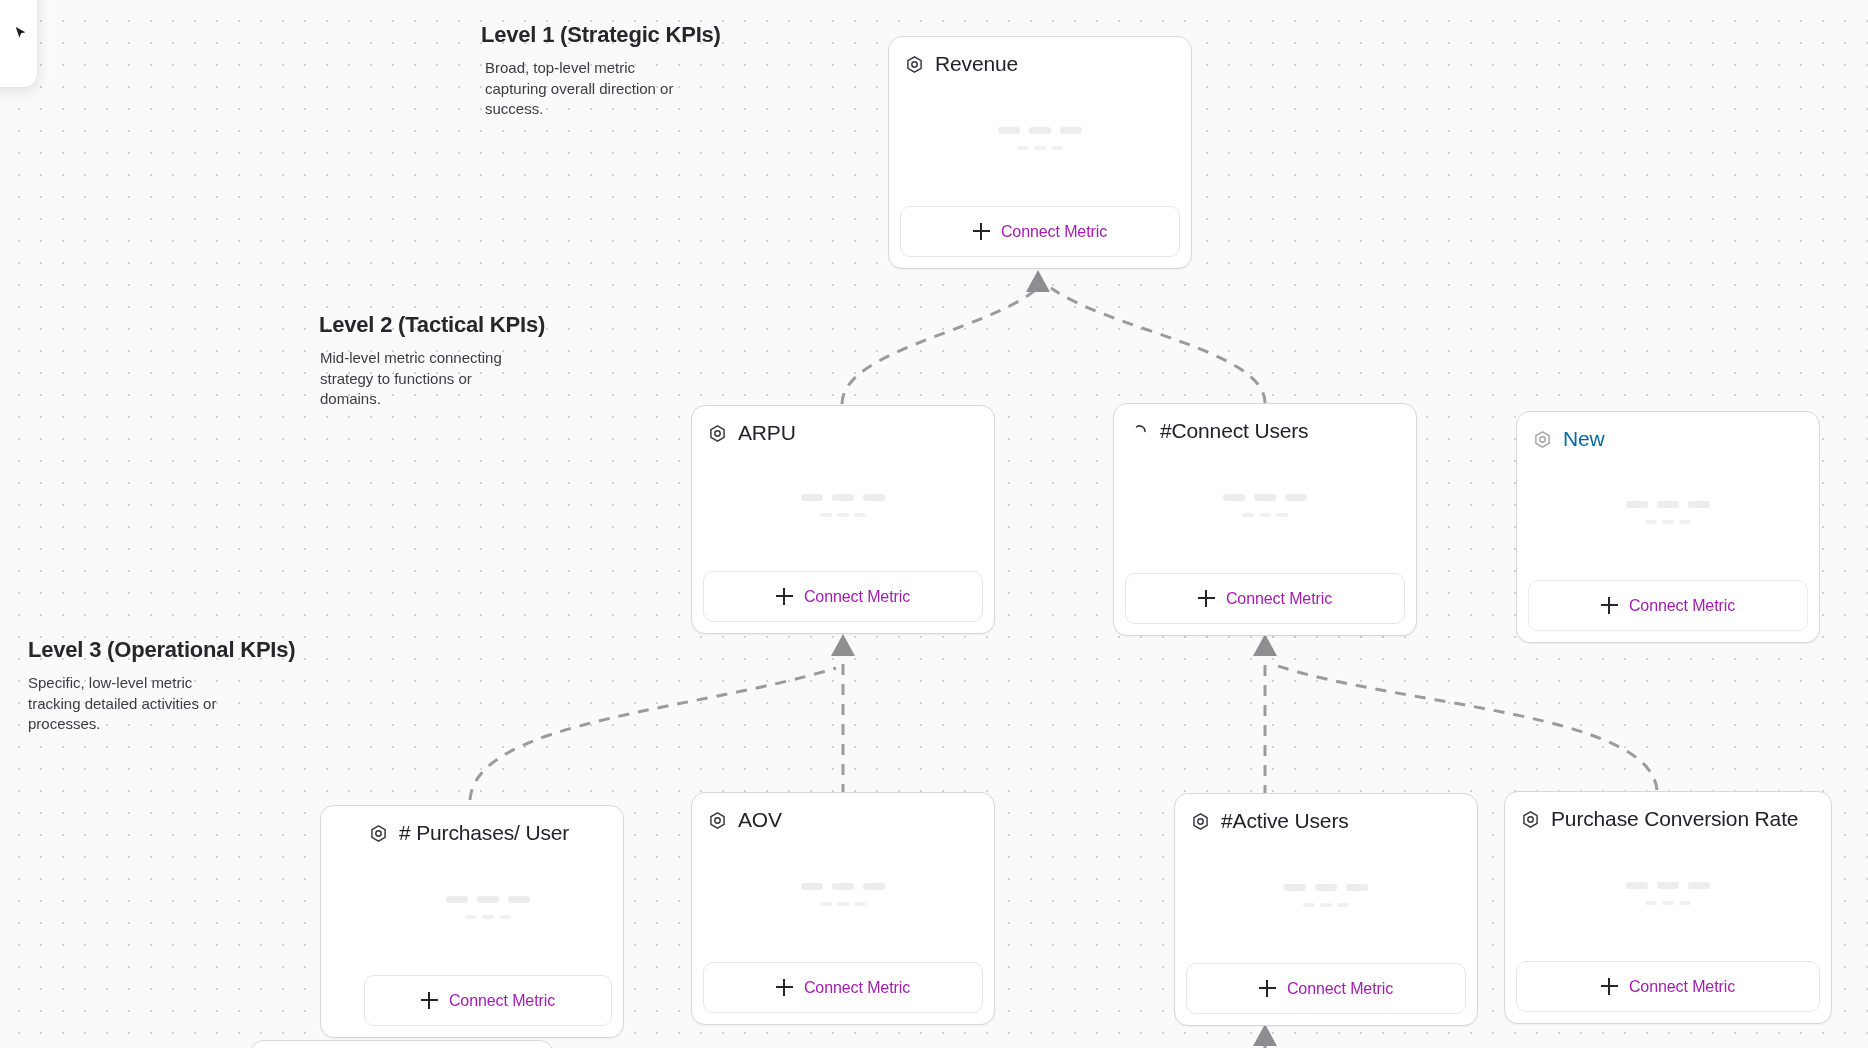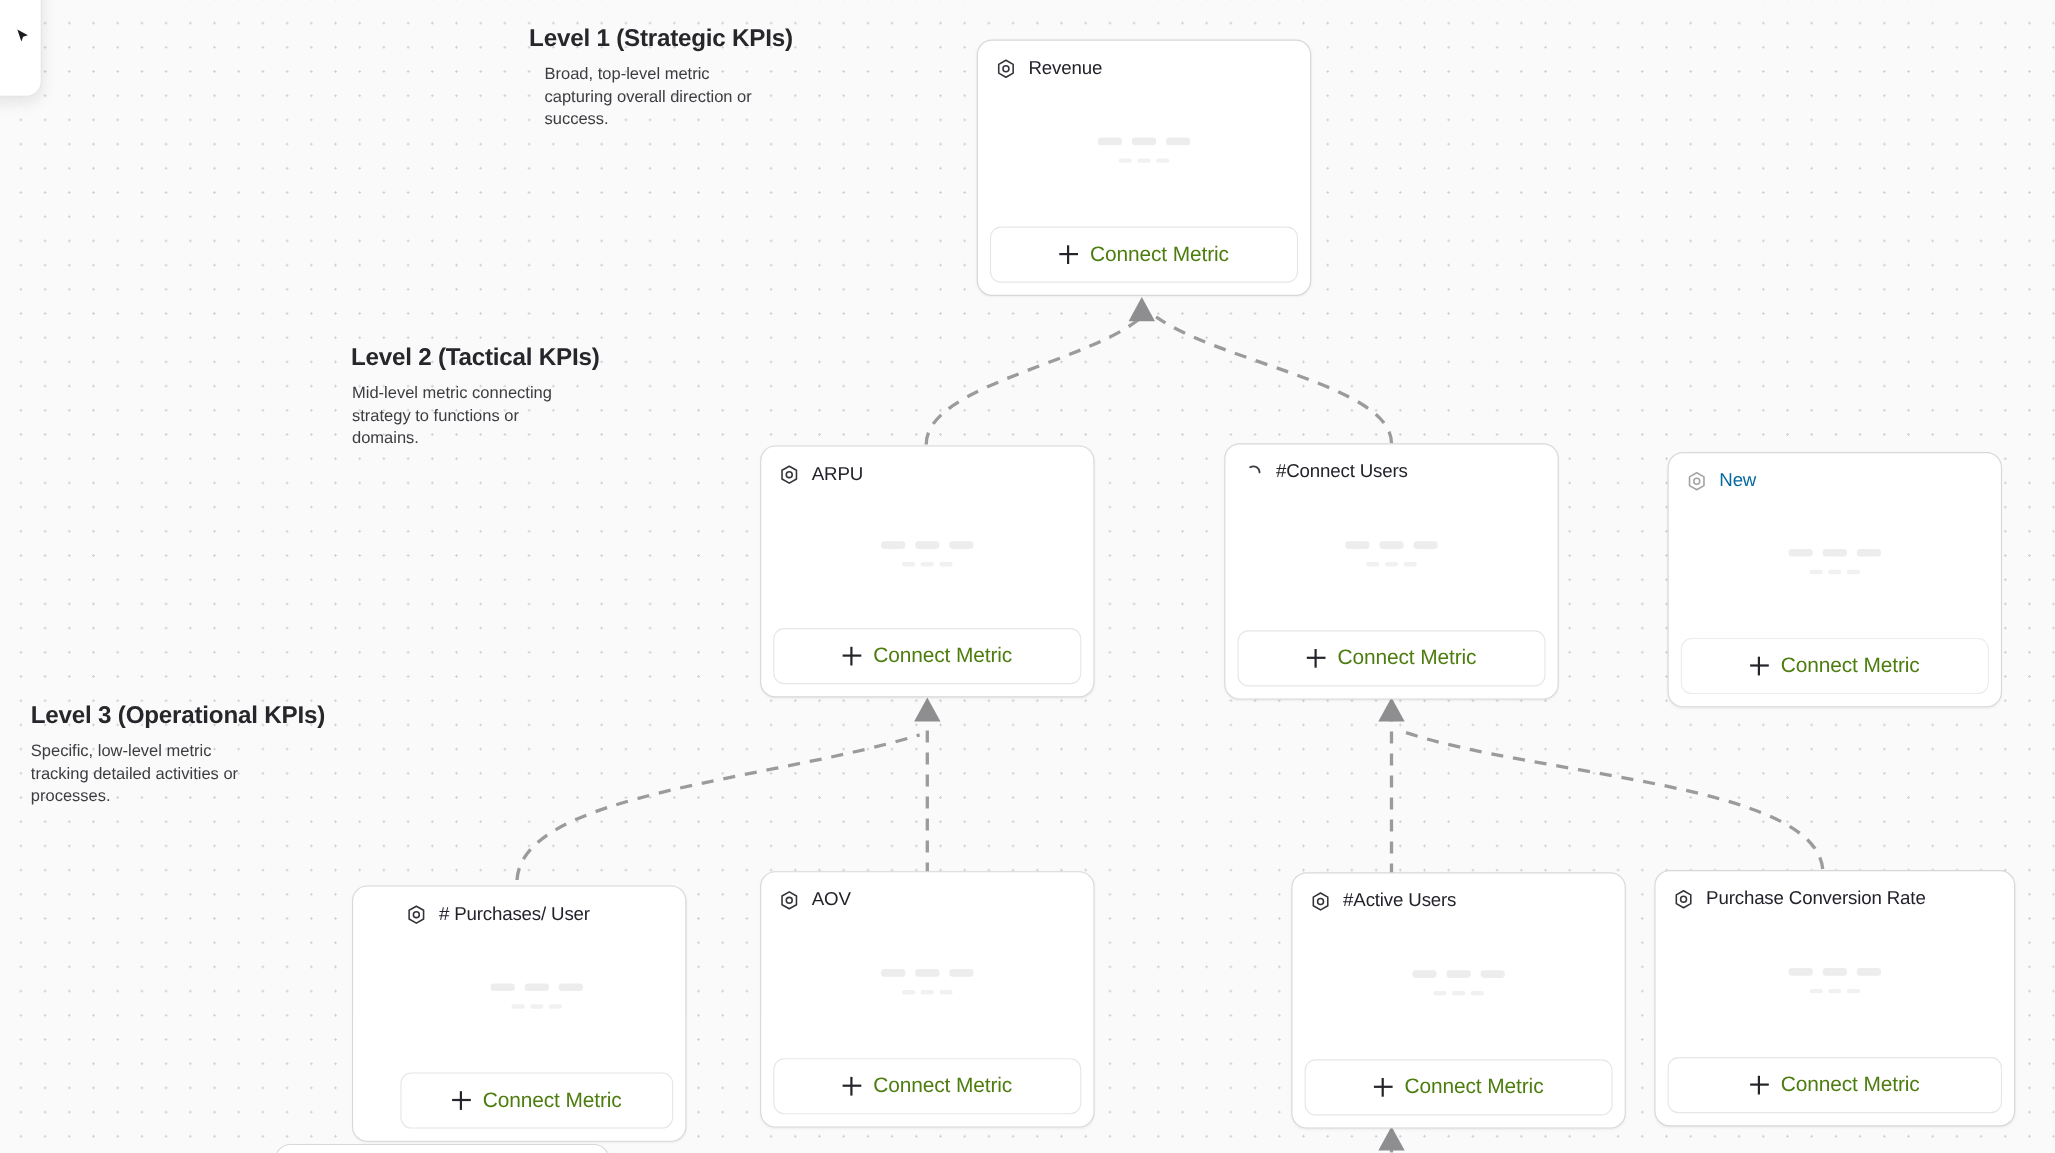--- a/index.html
+++ b/index.html
@@ -55,21 +55,21 @@
     white-space: nowrap;
     margin: 0 0 10px 0;
   }
   .level-desc {
     font-size: 15px;
     line-height: 1.38;
     color: #3c3c41;
     margin: 0;
   }
   .lvl1 { left: 481px; top: 22px; }
-  .lvl1 .level-desc { margin-left: 14px; }
+  .lvl1 .level-desc { margin-left: 4px; }
   .lvl2 { left: 319px; top: 312px; }
   .lvl2 .level-desc { margin-left: 1px; }
   .lvl3 { left: 28px; top: 637px; }
   .lvl3 .level-desc { margin-left: 0px; }
 
   
   .card {
     position: absolute;
     background: #ffffff;
     border: 1.4px solid #d8d8da;
@@ -86,21 +86,21 @@
     gap: 11px;
     padding: 15px 0 0 16px;
   }
   .card-icon {
     width: 19px;
     height: 19px;
     flex: 0 0 19px;
     display: block;
   }
   .card-title {
-    font-size: 17px;
+    font-size: 21px;
     color: #22222a;
     letter-spacing: -0.15px;
     white-space: nowrap;
   }
   .card.dim .card-title { color: #0369a1; }
   .card.dim .card-icon { opacity: 0.45; }
 
   .card-body {
     flex: 1;
     display: flex;
@@ -146,22 +146,22 @@
     flex: 0 0 17px;
   }
   .plus-icon::before, .plus-icon::after {
     content: "";
     position: absolute;
     background: #24242b;
   }
   .plus-icon::before { left: 0; top: 7.3px; width: 17px; height: 2.2px; }
   .plus-icon::after  { top: 0; left: 7.3px; height: 17px; width: 2.2px; }
   .connect-label {
-    font-size: 19px;
-    color: #4d7c0f;
+    font-size: 16px;
+    color: #a21caf;
     letter-spacing: -0.1px;
     white-space: nowrap;
   }
   .card.dim .connect-btn { border-color: #ececee; }
 
   
   #corner-panel {
     position: absolute;
     left: -44px;
     top: -22px;

